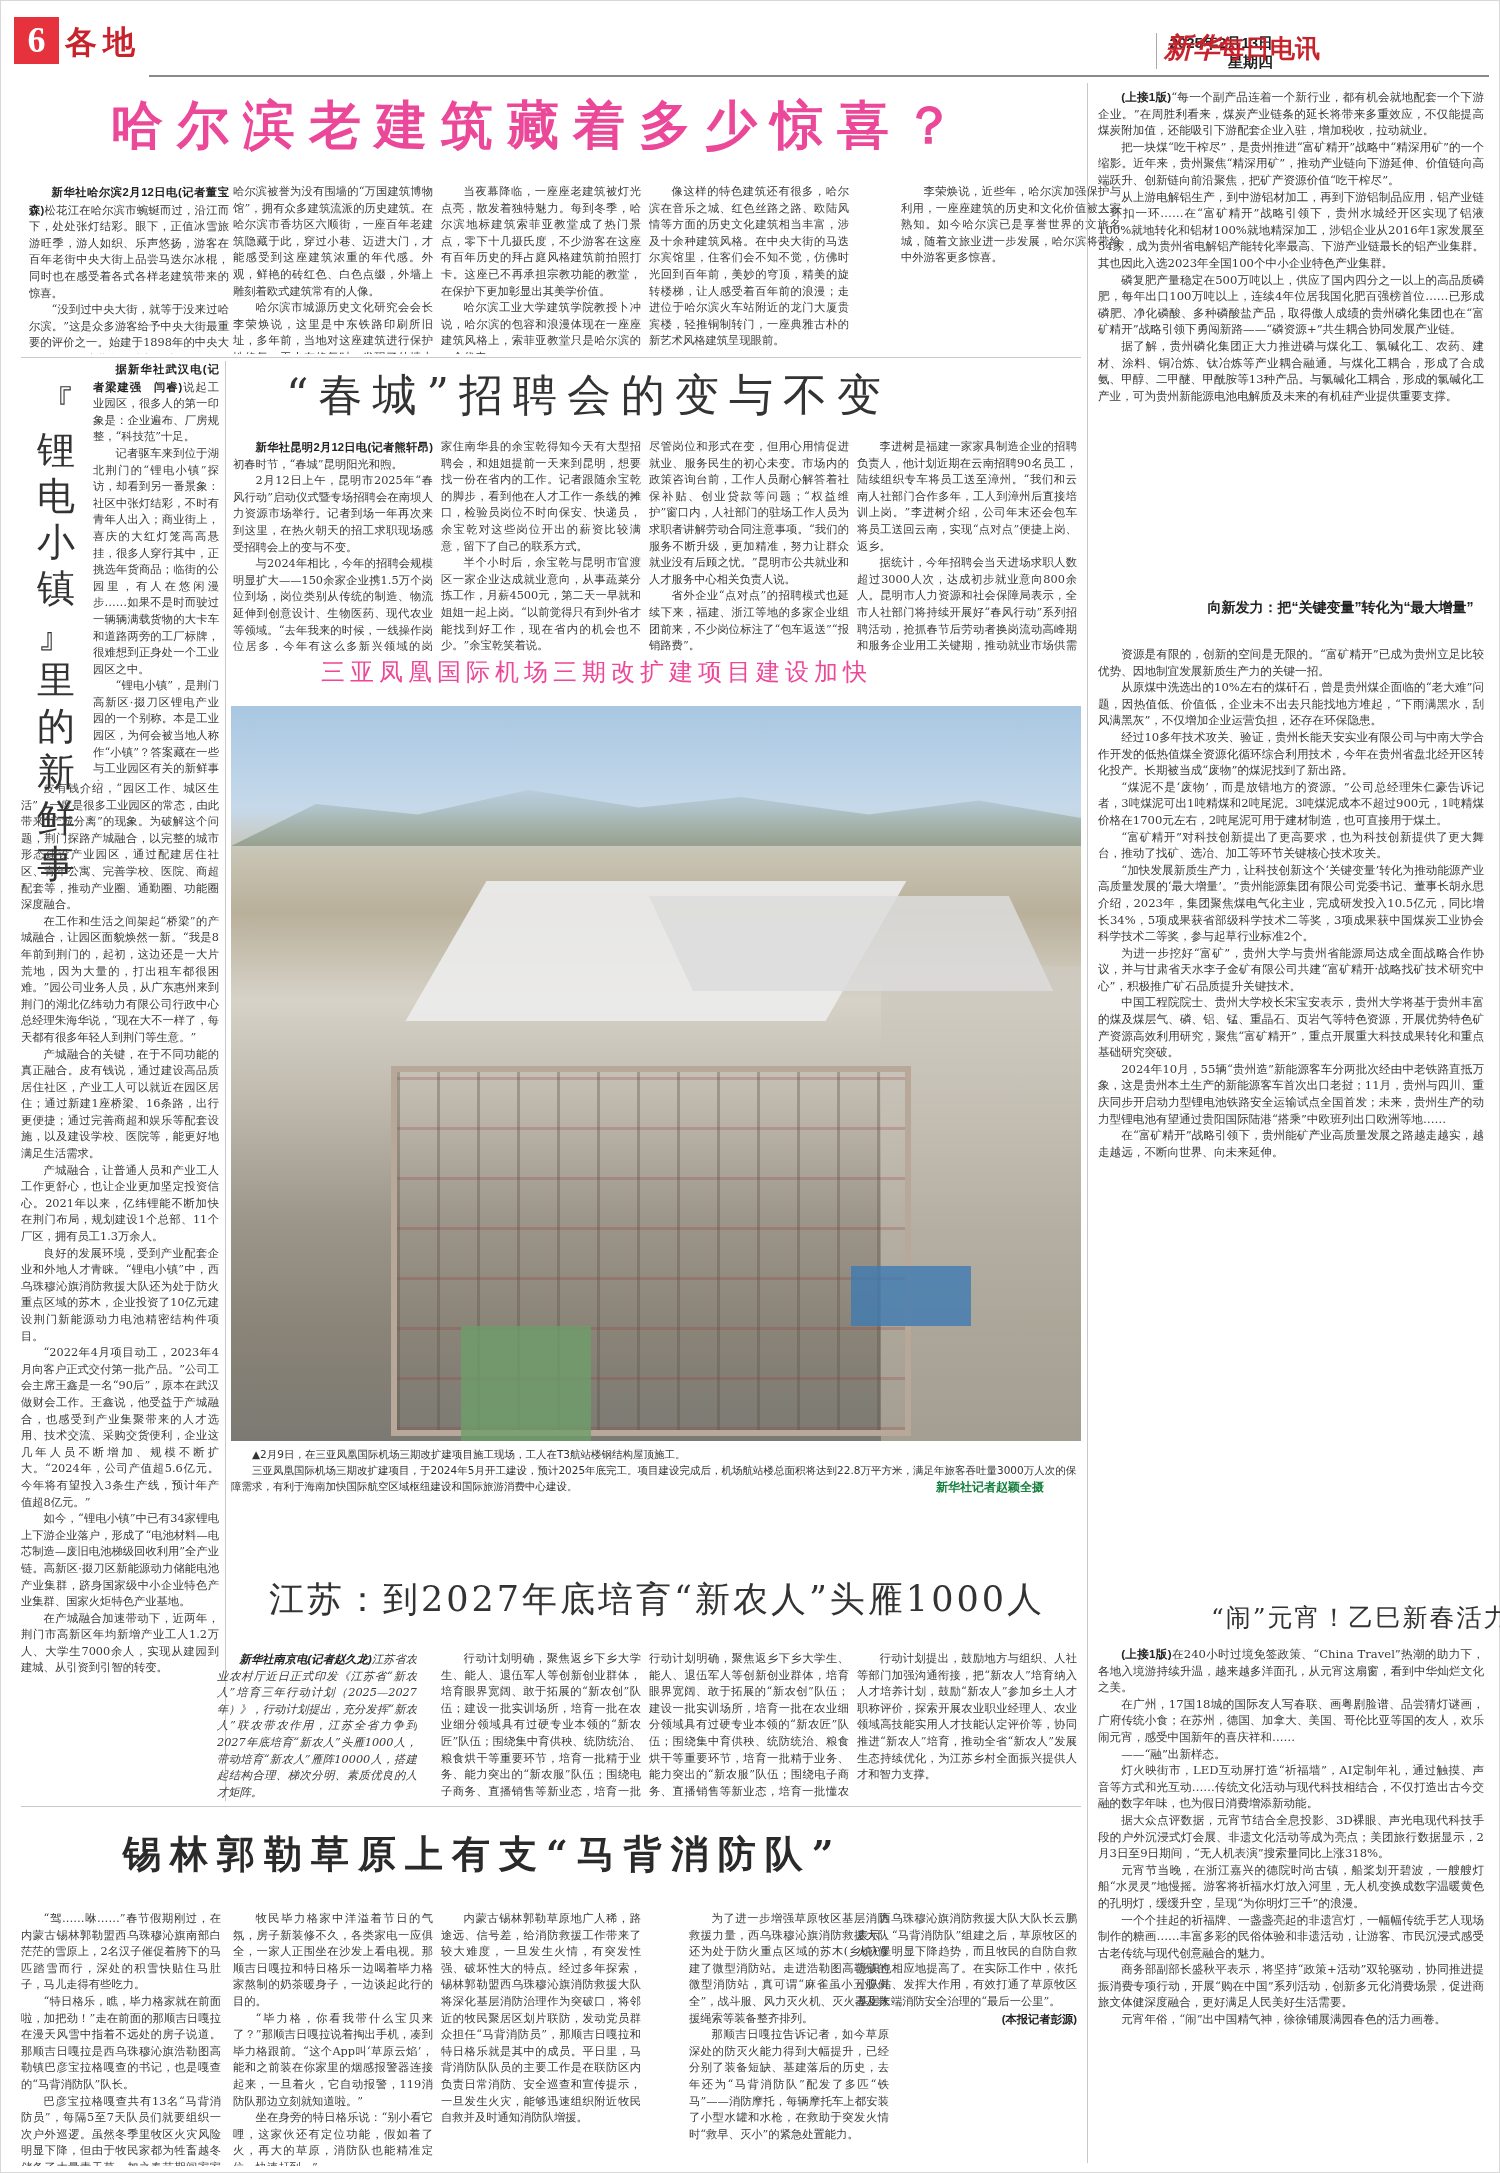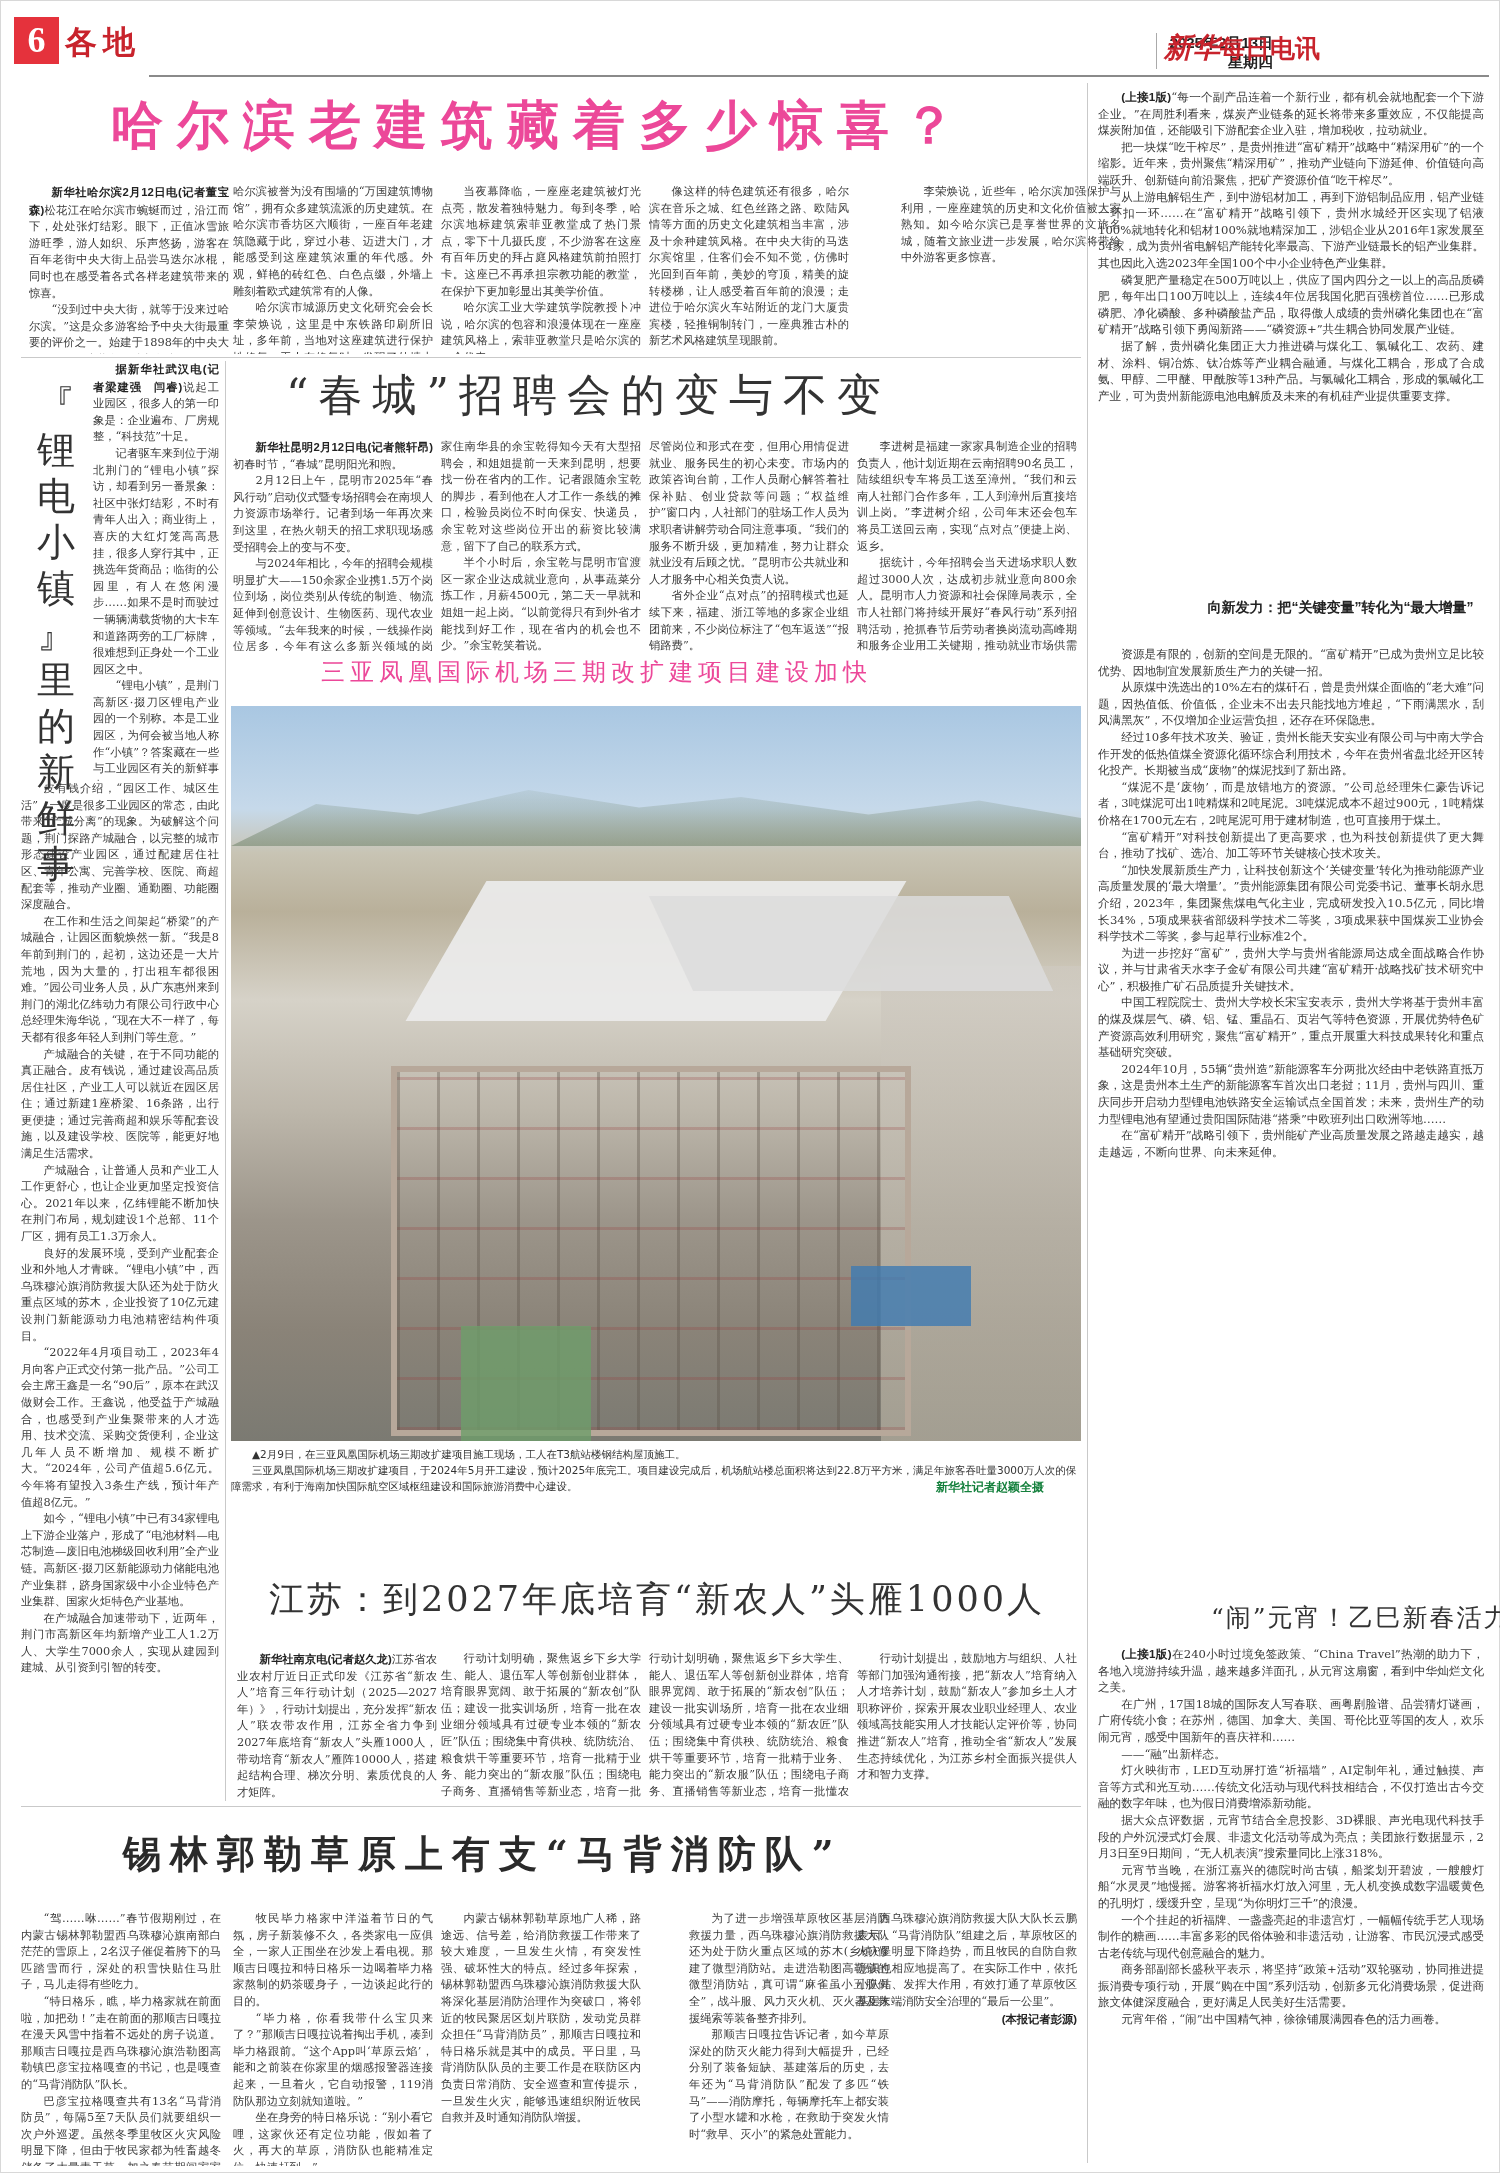--- a/index.html
+++ b/index.html
@@ -161,21 +161,21 @@
     <div class="green"></div>
     <div class="blue"></div>
   </div>
   <div class="caption">
     <p class="ind">▲2月9日，在三亚凤凰国际机场三期改扩建项目施工现场，工人在T3航站楼钢结构屋顶施工。</p>
     <p class="ind">三亚凤凰国际机场三期改扩建项目，于2024年5月开工建设，预计2025年底完工。项目建设完成后，机场航站楼总面积将达到22.8万平方米，满足年旅客吞吐量3000万人次的保障需求，有利于海南加快国际航空区域枢纽建设和国际旅游消费中心建设。</p>
   </div>
   <div class="credit">新华社记者赵颖全摄</div>
 
   <div class="headline h-jiangsu">江苏：到2027年底培育“新农人”头雁1000人</div>
-  <div class="col" style="left:236px; top:1650px; width:200px; height:150px;">
+  <div class="col" style="left:216px; top:1650px; width:200px; height:150px;font-style:italic;">
     <p><b>新华社南京电(记者赵久龙)</b><span>江苏省农业农村厅近日正式印发《江苏省“新农人”培育三年行动计划（2025—2027年）》，行动计划提出，充分发挥“新农人”联农带农作用，江苏全省力争到2027年底培育“新农人”头雁1000人，带动培育“新农人”雁阵10000人，搭建起结构合理、梯次分明、素质优良的人才矩阵。</span></p>
   </div>
   <div class="col" style="left:440px; top:1650px; width:200px; height:150px;">
     <p>行动计划明确，聚焦返乡下乡大学生、能人、退伍军人等创新创业群体，培育眼界宽阔、敢于拓展的“新农创”队伍；建设一批实训场所，培育一批在农业细分领域具有过硬专业本领的“新农匠”队伍；围绕集中育供秧、统防统治、粮食烘干等重要环节，培育一批精于业务、能力突出的“新农服”队伍；围绕电子商务、直播销售等新业态，培育一批懂农业、懂电商、懂品牌、懂市场的“新农商”队伍。江苏还鼓励地方开展校地合作，培育知农爱农、群众认可的“新农干”队伍。</p>
   </div>
   <div class="col" style="left:648px; top:1650px; width:200px; height:150px;">
     <p class="noind">行动计划明确，聚焦返乡下乡大学生、能人、退伍军人等创新创业群体，培育眼界宽阔、敢于拓展的“新农创”队伍；建设一批实训场所，培育一批在农业细分领域具有过硬专业本领的“新农匠”队伍；围绕集中育供秧、统防统治、粮食烘干等重要环节，培育一批精于业务、能力突出的“新农服”队伍；围绕电子商务、直播销售等新业态，培育一批懂农业、懂电商、懂品牌、懂市场的“新农商”队伍。江苏还鼓励地方开展校地合作，培育知农爱农、群众认可的“新农干”队伍。</p>
   </div>
   <div class="col" style="left:856px; top:1650px; width:220px; height:150px;">
     <p>行动计划提出，鼓励地方与组织、人社等部门加强沟通衔接，把“新农人”培育纳入人才培养计划，鼓励“新农人”参加乡土人才职称评价，探索开展农业职业经理人、农业领域高技能实用人才技能认定评价等，协同推进“新农人”培育，推动全省“新农人”发展生态持续优化，为江苏乡村全面振兴提供人才和智力支撑。</p>

